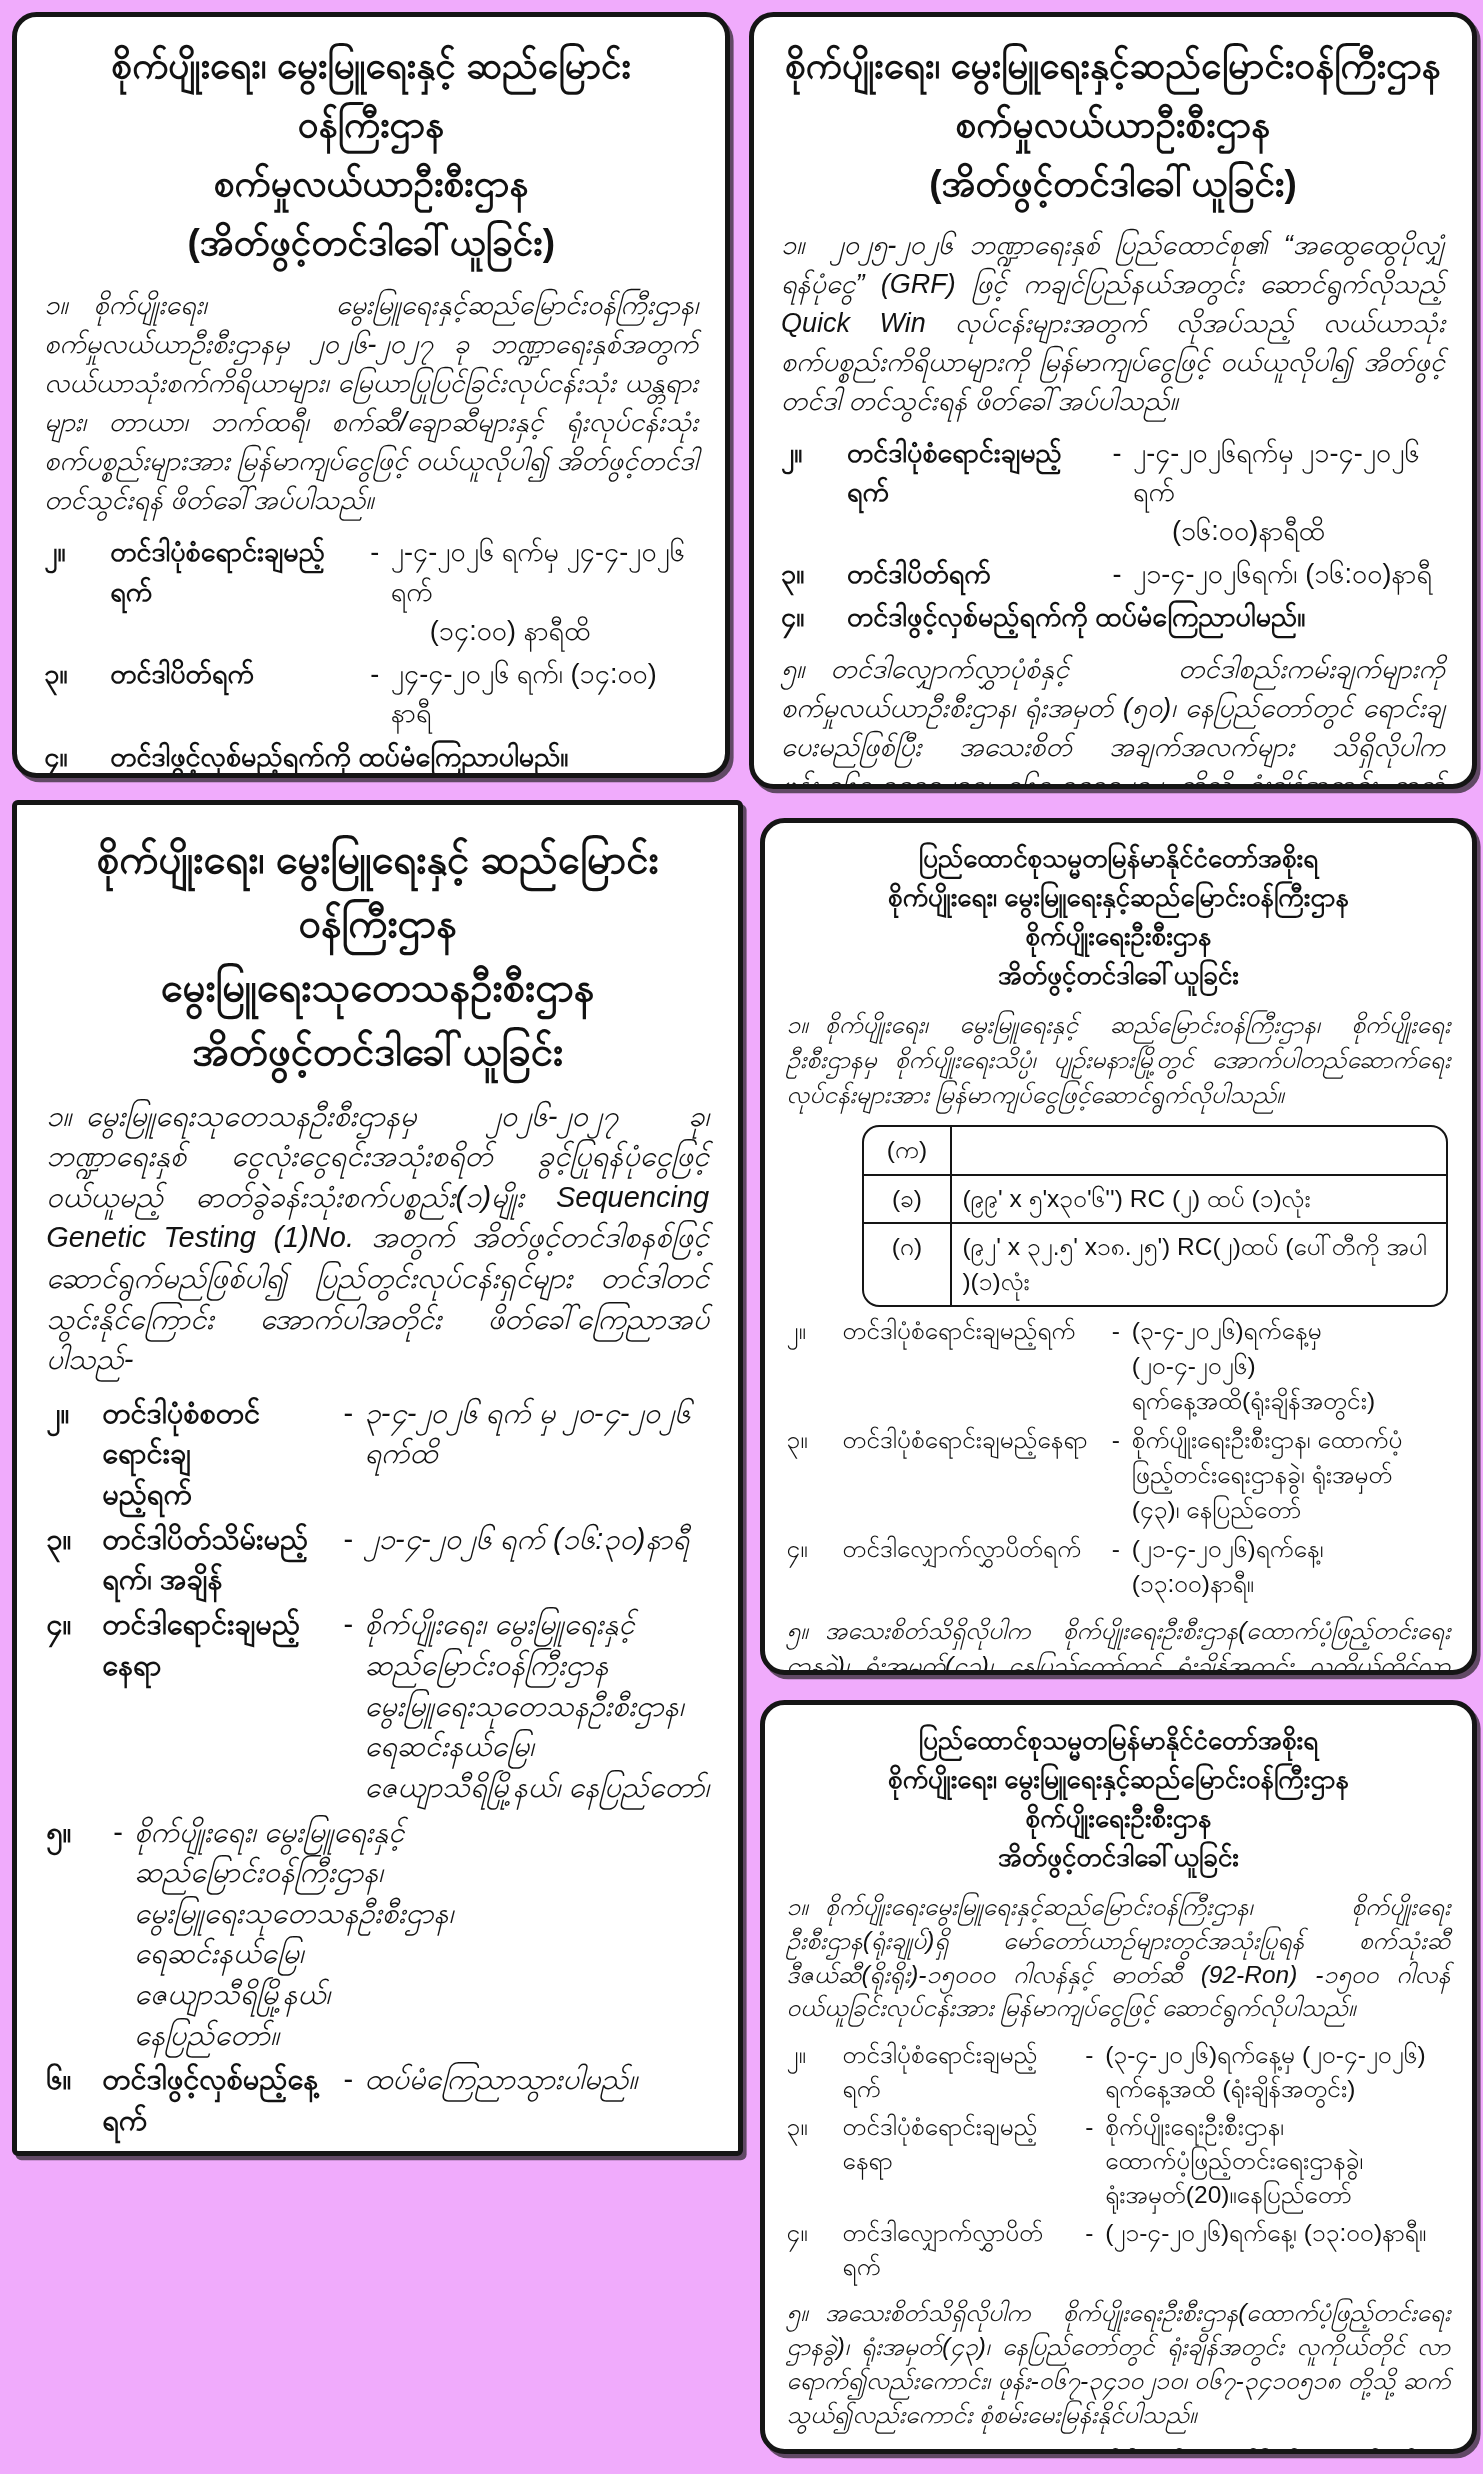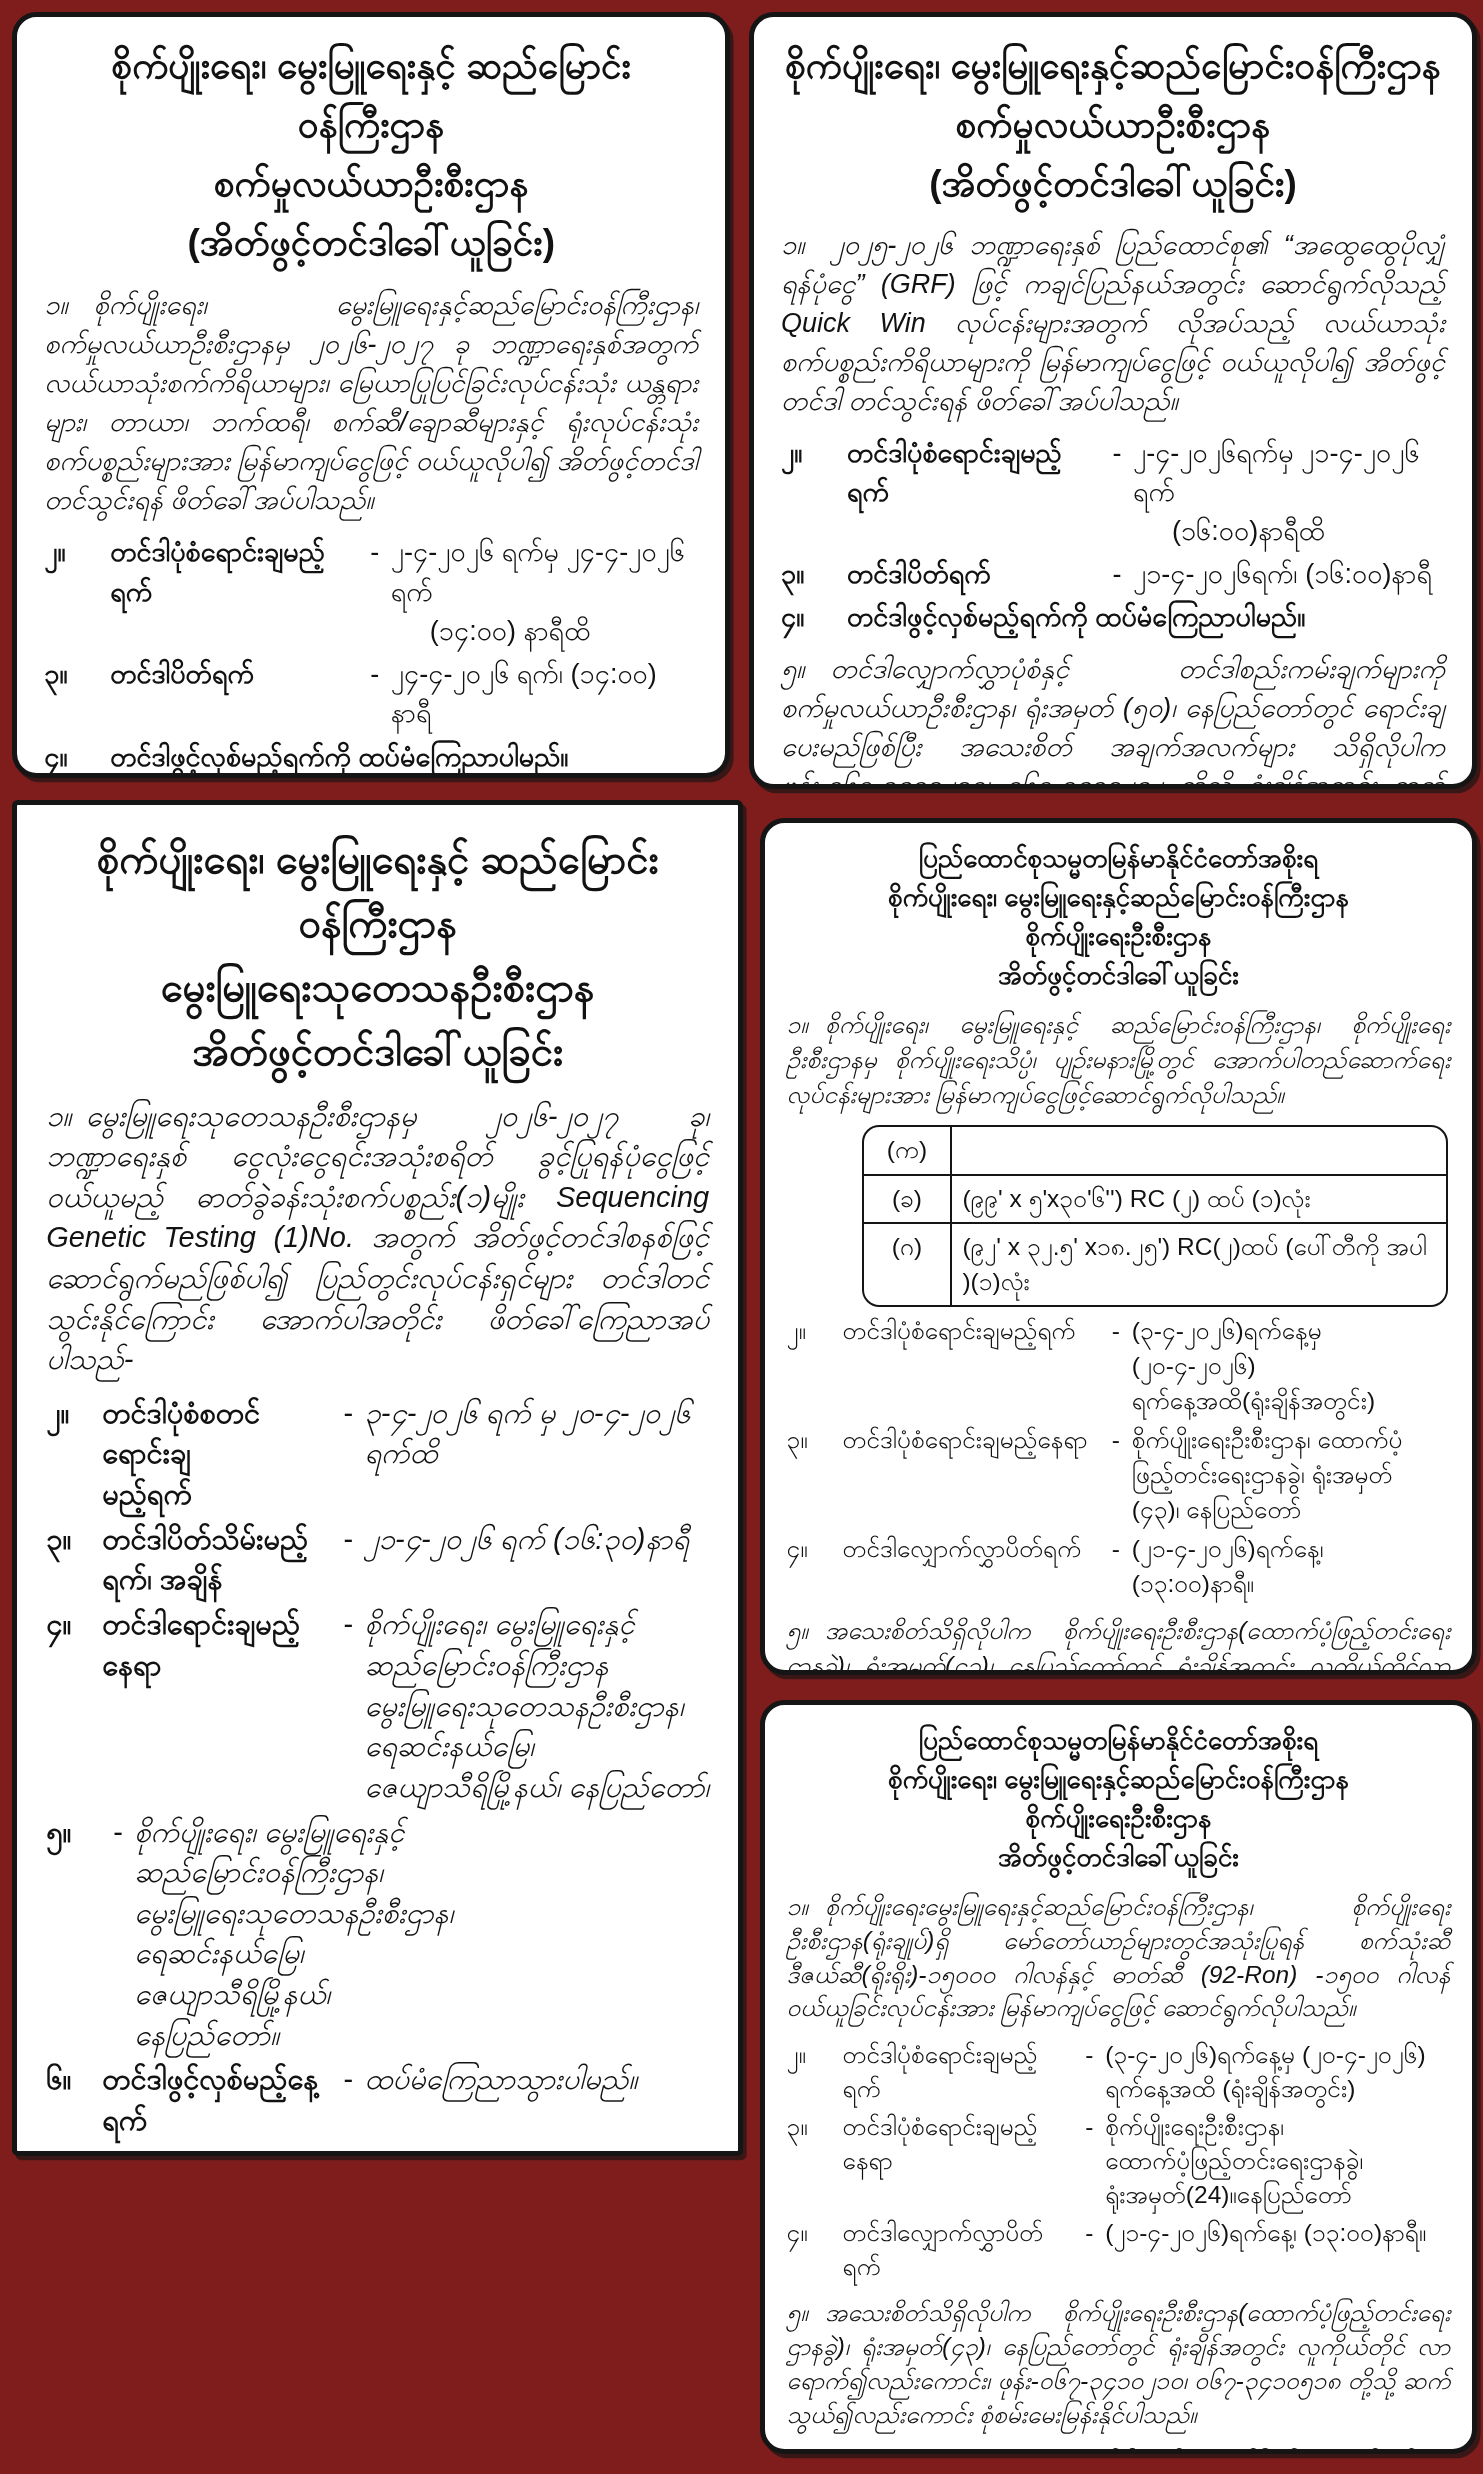--- a/index.html
+++ b/index.html
@@ -1,20 +1,20 @@
 <!DOCTYPE html>
 <html style="font-size:11.5px"><head>
 <meta charset="utf-8">
 <title>Open Tender Notices</title>
 <style>
   html,body{margin:0;padding:0;background:#e8e8e8;}
   .page{
     position:relative;
     width:1484px;height:2475px;
-    background:#7f1d1d;
+    background:#f0abfc;
     font-family:"Liberation Sans","DejaVu Sans",sans-serif;
     color:#121212;
     overflow:hidden;
   }
   .notice{
     position:absolute;
     box-sizing:border-box;
     background:#ffffff;
     border:5px solid #151515;
     box-shadow:3.6px 4.3px 0 rgba(20,20,20,0.65);
@@ -279,21 +279,21 @@
         <span class="vl">ရက်နေ့အထိ (ရုံးချိန်အတွင်း)</span>
       </span>
     </div>
     <div class="kv">
       <span class="n">၃။</span>
       <span class="l">တင်ဒါပုံစံရောင်းချမည့်နေရာ</span>
       <span class="d">-</span>
       <span class="v">
         <span class="vl">စိုက်ပျိုးရေးဦးစီးဌာန၊</span>
         <span class="vl">ထောက်ပံ့ဖြည့်တင်းရေးဌာနခွဲ၊</span>
-        <span class="vl">ရုံးအမှတ်(24)။နေပြည်တော်</span>
+        <span class="vl">ရုံးအမှတ်(20)။နေပြည်တော်</span>
       </span>
     </div>
     <div class="kv">
       <span class="n">၄။</span>
       <span class="l">တင်ဒါလျှောက်လွှာပိတ်ရက်</span>
       <span class="d">-</span>
       <span class="v">
         <span class="vl">(၂၁-၄-၂၀၂၆)ရက်နေ့၊ (၁၃:၀၀)နာရီ။</span>
       </span>
     </div>

